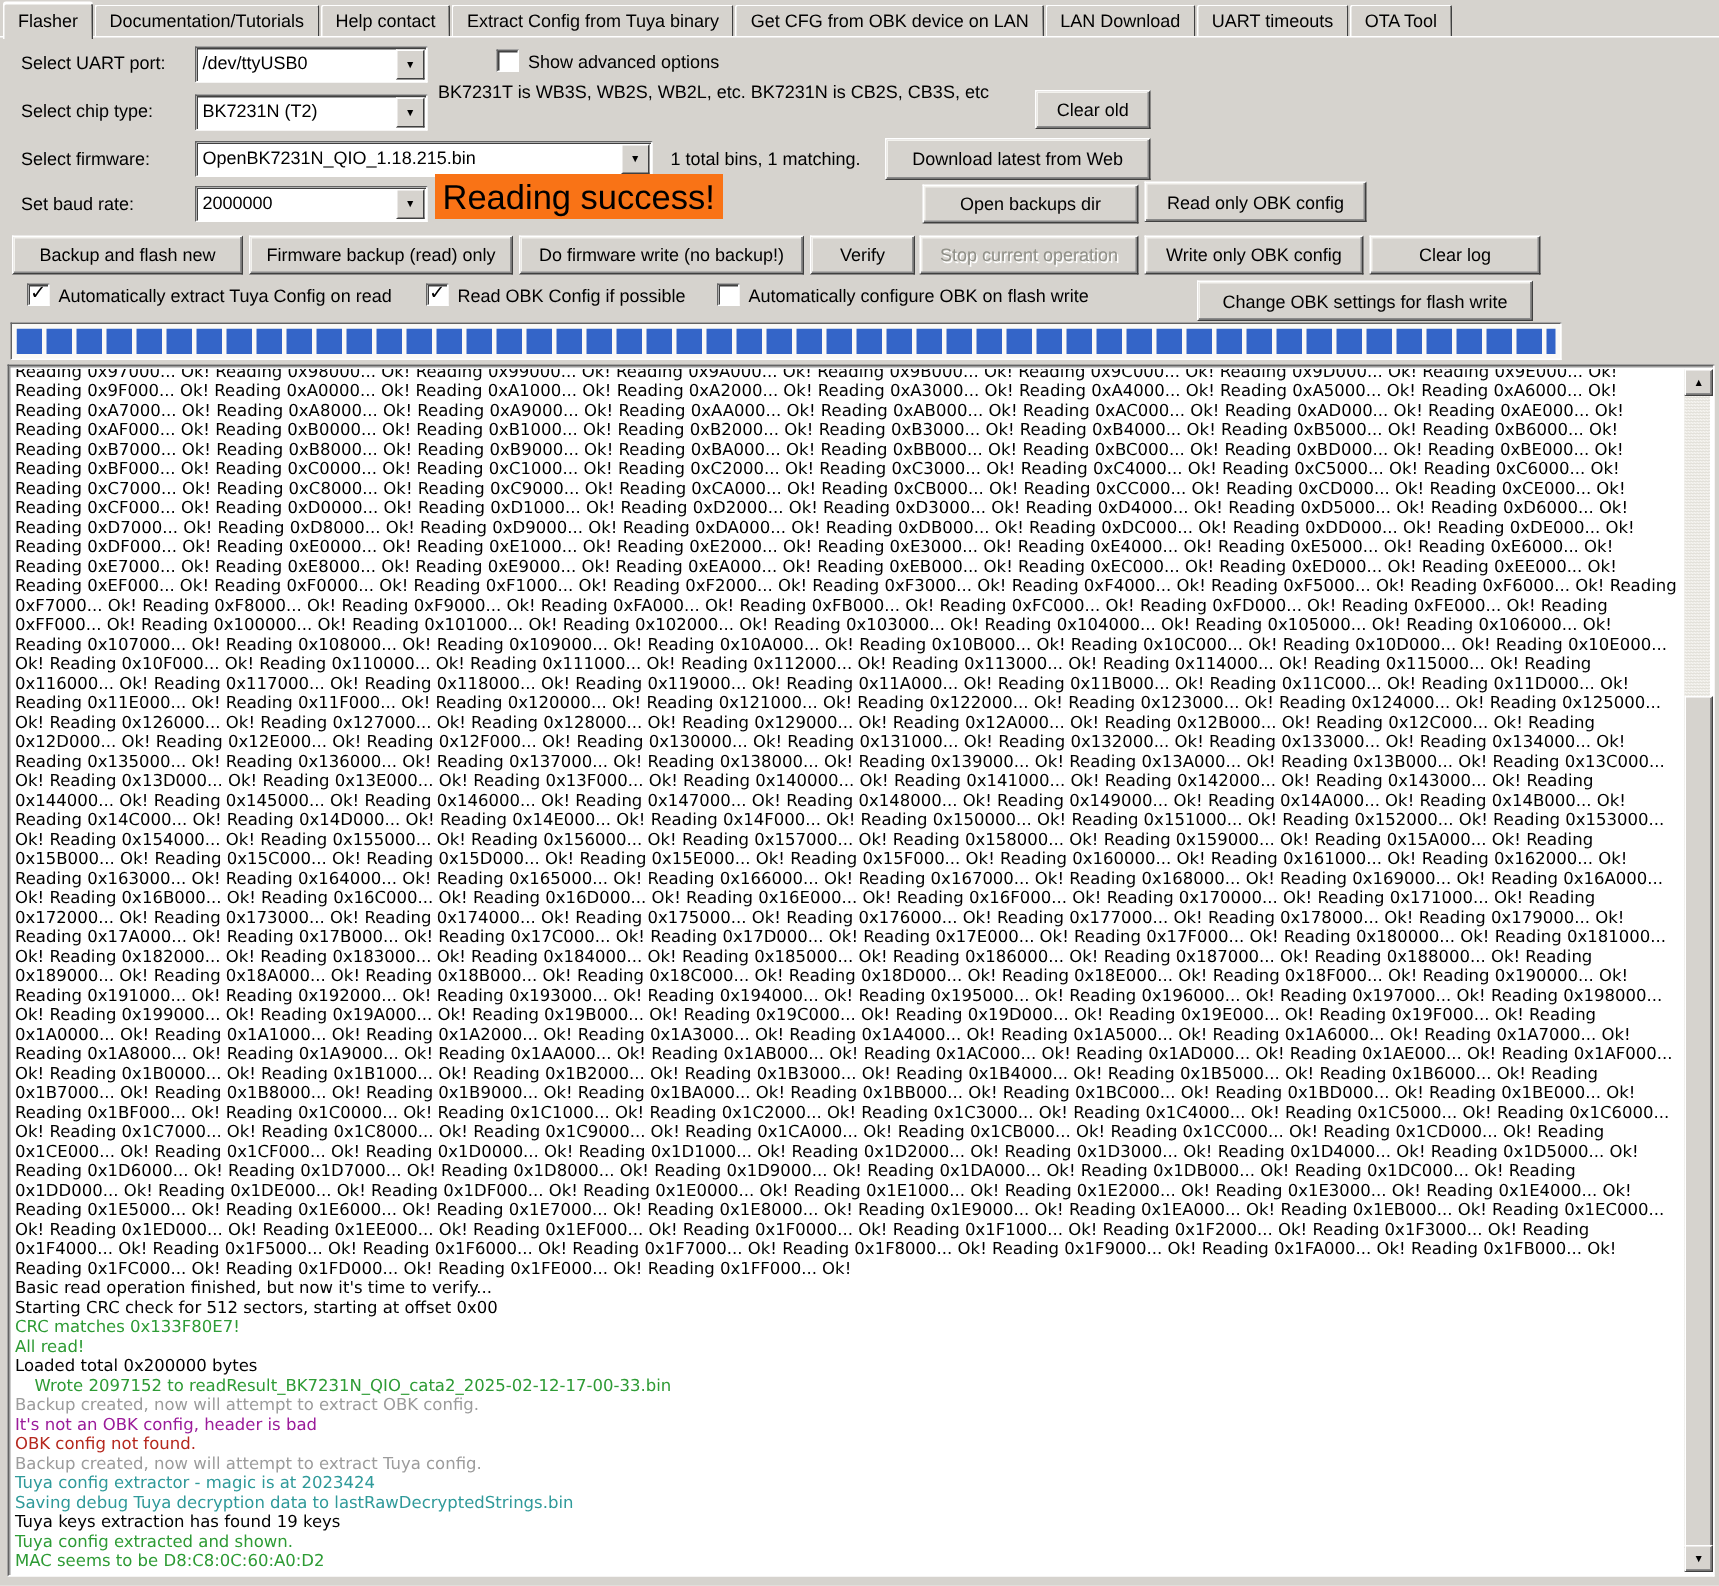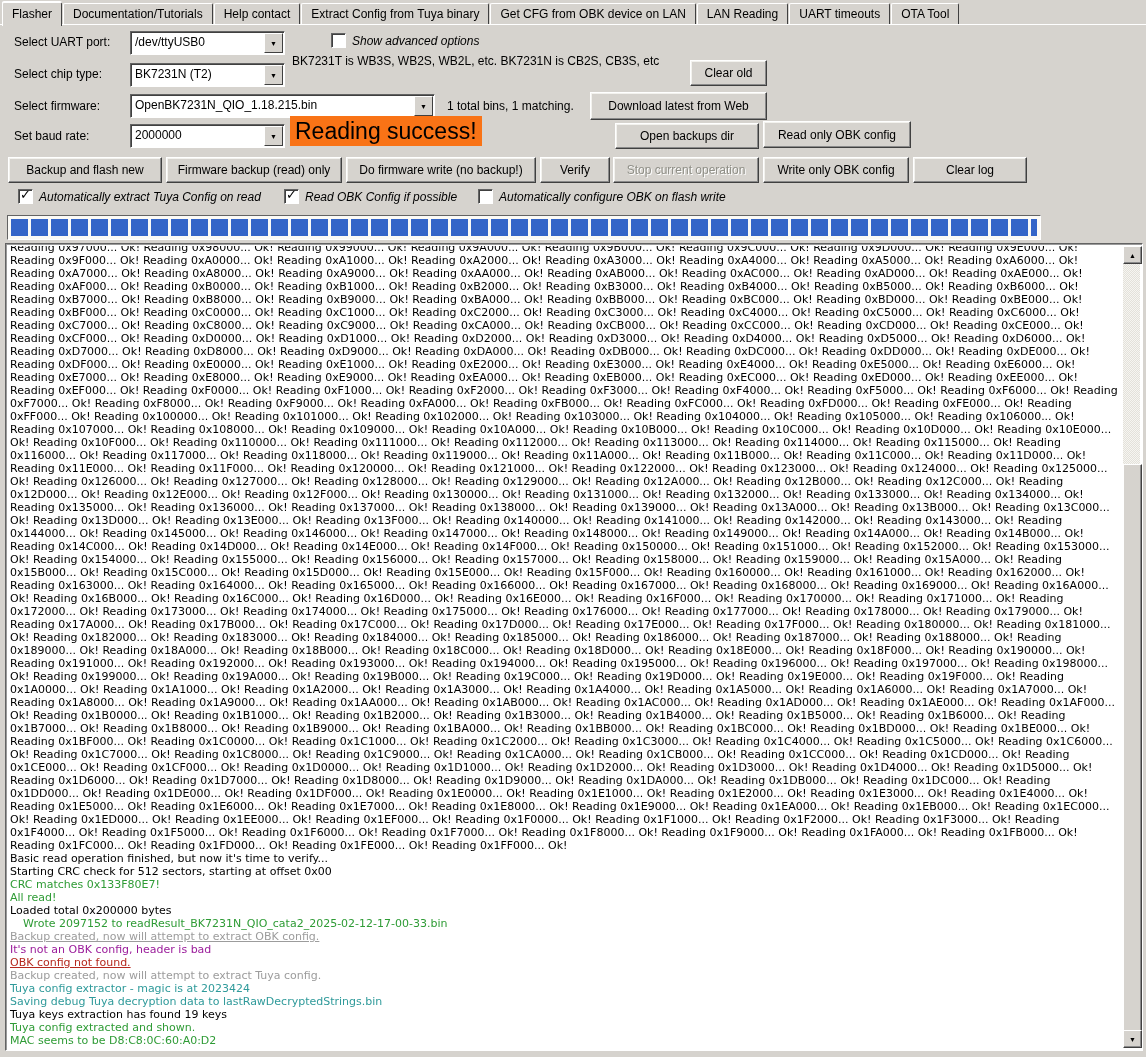--- a/index.html
+++ b/index.html
@@ -24,21 +24,21 @@
        box-shadow:inset -1px -1px 0 #8a8a8a,inset 1px 1px 0 #f3f2ee;cursor:default;white-space:nowrap;}
   .btn.disabled{color:#8f8f87;text-shadow:1px 1px 0 #fff;}
   .combo{position:absolute;background:#fff;height:22px;
          border-top:1px solid #636363;border-left:1px solid #636363;
          border-bottom:1px solid #fff;border-right:1px solid #fff;
          box-shadow:inset 1px 1px 0 #404040;}
   .combo-val{position:absolute;left:4px;top:3px;font-size:12px;white-space:nowrap;text-align:right;}
   .combo-btn{position:absolute;right:1px;top:1px;bottom:1px;width:17px;display:flex;align-items:center;justify-content:center;
          background:#d6d3ce;border-top:1px solid #fff;border-left:1px solid #fff;
          border-right:1px solid #404040;border-bottom:1px solid #404040;font-size:7px;color:#000;}
-  .check{position:absolute;display:flex;align-items:flex-end;font-size:12px;white-space:nowrap;cursor:default;font-style:italic;}
+  .check{position:absolute;display:flex;align-items:flex-end;font-size:12px;white-space:nowrap;cursor:default;}
   .check .box{width:13px;height:13px;background:#fff;margin-right:6px;position:relative;flex:0 0 13px;
          border-top:1px solid #636363;border-left:1px solid #636363;
          border-bottom:1px solid #fff;border-right:1px solid #fff;
          box-shadow:inset 1px 1px 0 #404040;}
   .check.checked .box::after{content:"✓";position:absolute;left:1px;top:-3px;font-size:13px;font-weight:bold;color:#000;}
 
   .banner{position:absolute;left:290px;top:116px;height:30px;display:flex;align-items:center;
           padding:0 5px;font-size:23px;color:#000;}
 
   .progress{position:absolute;left:7px;top:215px;width:1034px;height:25px;background:#fbfaf6;
@@ -73,21 +73,21 @@
 <body>
 
 <div class="window">
 
   <div class="tabbar" id="tabbar">
       <div class="tab active">Flasher</div>
       <div class="tab">Documentation/Tutorials</div>
       <div class="tab">Help contact</div>
       <div class="tab">Extract Config from Tuya binary</div>
       <div class="tab">Get CFG from OBK device on LAN</div>
-      <div class="tab">LAN Reading</div>
+      <div class="tab">LAN Download</div>
       <div class="tab">UART timeouts</div>
       <div class="tab">OTA Tool</div>
     </div>
   <div class="pane-edge"></div>
 
   <span class="lbl" style="left:14px;top:35px">Select UART port:</span>
   <div class="combo" style="left:130px;top:31px;width:153px">
     <span class="combo-val">/dev/ttyUSB0</span>
     <span class="combo-btn">▼</span>
   </div>
@@ -135,20 +135,21 @@
     <span>Automatically extract Tuya Config on read</span>
   </label>
   <label class="check checked" style="left:284px;top:189px">
     <span class="box"></span>
     <span>Read OBK Config if possible</span>
   </label>
   <label class="check" style="left:478px;top:189px">
     <span class="box"></span>
     <span>Automatically configure OBK on flash write</span>
   </label>
+  <div class="btn" style="left:798px;top:187px;width:222px;height:25px">Change OBK settings for flash write</div>
 
   <div class="progress">
     <div class="progress-fill" id="progress-fill">
         <div class="pseg" style="background: rgb(52, 101, 200);"></div>
         <div class="pseg" style="background: rgb(52, 101, 200);"></div>
         <div class="pseg" style="background: rgb(52, 101, 200);"></div>
         <div class="pseg" style="background: rgb(52, 101, 200);"></div>
         <div class="pseg" style="background: rgb(52, 101, 200);"></div>
         <div class="pseg" style="background: rgb(52, 101, 200);"></div>
         <div class="pseg" style="background: rgb(52, 101, 200);"></div>
@@ -204,23 +205,23 @@
     <div class="log-clip">
       <div class="log-content">
         <div>Ok! Reading 0x8F000... Ok! Reading 0x90000... Ok! Reading 0x91000... Ok! Reading 0x92000... Ok! Reading 0x93000... Ok! Reading 0x94000... Ok! Reading 0x95000... Ok! Reading 0x96000... Ok! Reading 0x97000... Ok! Reading 0x98000... Ok! Reading 0x99000... Ok! Reading 0x9A000... Ok! Reading 0x9B000... Ok! Reading 0x9C000... Ok! Reading 0x9D000... Ok! Reading 0x9E000... Ok! Reading 0x9F000... Ok! Reading 0xA0000... Ok! Reading 0xA1000... Ok! Reading 0xA2000... Ok! Reading 0xA3000... Ok! Reading 0xA4000... Ok! Reading 0xA5000... Ok! Reading 0xA6000... Ok! Reading 0xA7000... Ok! Reading 0xA8000... Ok! Reading 0xA9000... Ok! Reading 0xAA000... Ok! Reading 0xAB000... Ok! Reading 0xAC000... Ok! Reading 0xAD000... Ok! Reading 0xAE000... Ok! Reading 0xAF000... Ok! Reading 0xB0000... Ok! Reading 0xB1000... Ok! Reading 0xB2000... Ok! Reading 0xB3000... Ok! Reading 0xB4000... Ok! Reading 0xB5000... Ok! Reading 0xB6000... Ok! Reading 0xB7000... Ok! Reading 0xB8000... Ok! Reading 0xB9000... Ok! Reading 0xBA000... Ok! Reading 0xBB000... Ok! Reading 0xBC000... Ok! Reading 0xBD000... Ok! Reading 0xBE000... Ok! Reading 0xBF000... Ok! Reading 0xC0000... Ok! Reading 0xC1000... Ok! Reading 0xC2000... Ok! Reading 0xC3000... Ok! Reading 0xC4000... Ok! Reading 0xC5000... Ok! Reading 0xC6000... Ok! Reading 0xC7000... Ok! Reading 0xC8000... Ok! Reading 0xC9000... Ok! Reading 0xCA000... Ok! Reading 0xCB000... Ok! Reading 0xCC000... Ok! Reading 0xCD000... Ok! Reading 0xCE000... Ok! Reading 0xCF000... Ok! Reading 0xD0000... Ok! Reading 0xD1000... Ok! Reading 0xD2000... Ok! Reading 0xD3000... Ok! Reading 0xD4000... Ok! Reading 0xD5000... Ok! Reading 0xD6000... Ok! Reading 0xD7000... Ok! Reading 0xD8000... Ok! Reading 0xD9000... Ok! Reading 0xDA000... Ok! Reading 0xDB000... Ok! Reading 0xDC000... Ok! Reading 0xDD000... Ok! Reading 0xDE000... Ok! Reading 0xDF000... Ok! Reading 0xE0000... Ok! Reading 0xE1000... Ok! Reading 0xE2000... Ok! Reading 0xE3000... Ok! Reading 0xE4000... Ok! Reading 0xE5000... Ok! Reading 0xE6000... Ok! Reading 0xE7000... Ok! Reading 0xE8000... Ok! Reading 0xE9000... Ok! Reading 0xEA000... Ok! Reading 0xEB000... Ok! Reading 0xEC000... Ok! Reading 0xED000... Ok! Reading 0xEE000... Ok! Reading 0xEF000... Ok! Reading 0xF0000... Ok! Reading 0xF1000... Ok! Reading 0xF2000... Ok! Reading 0xF3000... Ok! Reading 0xF4000... Ok! Reading 0xF5000... Ok! Reading 0xF6000... Ok! Reading 0xF7000... Ok! Reading 0xF8000... Ok! Reading 0xF9000... Ok! Reading 0xFA000... Ok! Reading 0xFB000... Ok! Reading 0xFC000... Ok! Reading 0xFD000... Ok! Reading 0xFE000... Ok! Reading 0xFF000... Ok! Reading 0x100000... Ok! Reading 0x101000... Ok! Reading 0x102000... Ok! Reading 0x103000... Ok! Reading 0x104000... Ok! Reading 0x105000... Ok! Reading 0x106000... Ok! Reading 0x107000... Ok! Reading 0x108000... Ok! Reading 0x109000... Ok! Reading 0x10A000... Ok! Reading 0x10B000... Ok! Reading 0x10C000... Ok! Reading 0x10D000... Ok! Reading 0x10E000... Ok! Reading 0x10F000... Ok! Reading 0x110000... Ok! Reading 0x111000... Ok! Reading 0x112000... Ok! Reading 0x113000... Ok! Reading 0x114000... Ok! Reading 0x115000... Ok! Reading 0x116000... Ok! Reading 0x117000... Ok! Reading 0x118000... Ok! Reading 0x119000... Ok! Reading 0x11A000... Ok! Reading 0x11B000... Ok! Reading 0x11C000... Ok! Reading 0x11D000... Ok! Reading 0x11E000... Ok! Reading 0x11F000... Ok! Reading 0x120000... Ok! Reading 0x121000... Ok! Reading 0x122000... Ok! Reading 0x123000... Ok! Reading 0x124000... Ok! Reading 0x125000... Ok! Reading 0x126000... Ok! Reading 0x127000... Ok! Reading 0x128000... Ok! Reading 0x129000... Ok! Reading 0x12A000... Ok! Reading 0x12B000... Ok! Reading 0x12C000... Ok! Reading 0x12D000... Ok! Reading 0x12E000... Ok! Reading 0x12F000... Ok! Reading 0x130000... Ok! Reading 0x131000... Ok! Reading 0x132000... Ok! Reading 0x133000... Ok! Reading 0x134000... Ok! Reading 0x135000... Ok! Reading 0x136000... Ok! Reading 0x137000... Ok! Reading 0x138000... Ok! Reading 0x139000... Ok! Reading 0x13A000... Ok! Reading 0x13B000... Ok! Reading 0x13C000... Ok! Reading 0x13D000... Ok! Reading 0x13E000... Ok! Reading 0x13F000... Ok! Reading 0x140000... Ok! Reading 0x141000... Ok! Reading 0x142000... Ok! Reading 0x143000... Ok! Reading 0x144000... Ok! Reading 0x145000... Ok! Reading 0x146000... Ok! Reading 0x147000... Ok! Reading 0x148000... Ok! Reading 0x149000... Ok! Reading 0x14A000... Ok! Reading 0x14B000... Ok! Reading 0x14C000... Ok! Reading 0x14D000... Ok! Reading 0x14E000... Ok! Reading 0x14F000... Ok! Reading 0x150000... Ok! Reading 0x151000... Ok! Reading 0x152000... Ok! Reading 0x153000... Ok! Reading 0x154000... Ok! Reading 0x155000... Ok! Reading 0x156000... Ok! Reading 0x157000... Ok! Reading 0x158000... Ok! Reading 0x159000... Ok! Reading 0x15A000... Ok! Reading 0x15B000... Ok! Reading 0x15C000... Ok! Reading 0x15D000... Ok! Reading 0x15E000... Ok! Reading 0x15F000... Ok! Reading 0x160000... Ok! Reading 0x161000... Ok! Reading 0x162000... Ok! Reading 0x163000... Ok! Reading 0x164000... Ok! Reading 0x165000... Ok! Reading 0x166000... Ok! Reading 0x167000... Ok! Reading 0x168000... Ok! Reading 0x169000... Ok! Reading 0x16A000... Ok! Reading 0x16B000... Ok! Reading 0x16C000... Ok! Reading 0x16D000... Ok! Reading 0x16E000... Ok! Reading 0x16F000... Ok! Reading 0x170000... Ok! Reading 0x171000... Ok! Reading 0x172000... Ok! Reading 0x173000... Ok! Reading 0x174000... Ok! Reading 0x175000... Ok! Reading 0x176000... Ok! Reading 0x177000... Ok! Reading 0x178000... Ok! Reading 0x179000... Ok! Reading 0x17A000... Ok! Reading 0x17B000... Ok! Reading 0x17C000... Ok! Reading 0x17D000... Ok! Reading 0x17E000... Ok! Reading 0x17F000... Ok! Reading 0x180000... Ok! Reading 0x181000... Ok! Reading 0x182000... Ok! Reading 0x183000... Ok! Reading 0x184000... Ok! Reading 0x185000... Ok! Reading 0x186000... Ok! Reading 0x187000... Ok! Reading 0x188000... Ok! Reading 0x189000... Ok! Reading 0x18A000... Ok! Reading 0x18B000... Ok! Reading 0x18C000... Ok! Reading 0x18D000... Ok! Reading 0x18E000... Ok! Reading 0x18F000... Ok! Reading 0x190000... Ok! Reading 0x191000... Ok! Reading 0x192000... Ok! Reading 0x193000... Ok! Reading 0x194000... Ok! Reading 0x195000... Ok! Reading 0x196000... Ok! Reading 0x197000... Ok! Reading 0x198000... Ok! Reading 0x199000... Ok! Reading 0x19A000... Ok! Reading 0x19B000... Ok! Reading 0x19C000... Ok! Reading 0x19D000... Ok! Reading 0x19E000... Ok! Reading 0x19F000... Ok! Reading 0x1A0000... Ok! Reading 0x1A1000... Ok! Reading 0x1A2000... Ok! Reading 0x1A3000... Ok! Reading 0x1A4000... Ok! Reading 0x1A5000... Ok! Reading 0x1A6000... Ok! Reading 0x1A7000... Ok! Reading 0x1A8000... Ok! Reading 0x1A9000... Ok! Reading 0x1AA000... Ok! Reading 0x1AB000... Ok! Reading 0x1AC000... Ok! Reading 0x1AD000... Ok! Reading 0x1AE000... Ok! Reading 0x1AF000... Ok! Reading 0x1B0000... Ok! Reading 0x1B1000... Ok! Reading 0x1B2000... Ok! Reading 0x1B3000... Ok! Reading 0x1B4000... Ok! Reading 0x1B5000... Ok! Reading 0x1B6000... Ok! Reading 0x1B7000... Ok! Reading 0x1B8000... Ok! Reading 0x1B9000... Ok! Reading 0x1BA000... Ok! Reading 0x1BB000... Ok! Reading 0x1BC000... Ok! Reading 0x1BD000... Ok! Reading 0x1BE000... Ok! Reading 0x1BF000... Ok! Reading 0x1C0000... Ok! Reading 0x1C1000... Ok! Reading 0x1C2000... Ok! Reading 0x1C3000... Ok! Reading 0x1C4000... Ok! Reading 0x1C5000... Ok! Reading 0x1C6000... Ok! Reading 0x1C7000... Ok! Reading 0x1C8000... Ok! Reading 0x1C9000... Ok! Reading 0x1CA000... Ok! Reading 0x1CB000... Ok! Reading 0x1CC000... Ok! Reading 0x1CD000... Ok! Reading 0x1CE000... Ok! Reading 0x1CF000... Ok! Reading 0x1D0000... Ok! Reading 0x1D1000... Ok! Reading 0x1D2000... Ok! Reading 0x1D3000... Ok! Reading 0x1D4000... Ok! Reading 0x1D5000... Ok! Reading 0x1D6000... Ok! Reading 0x1D7000... Ok! Reading 0x1D8000... Ok! Reading 0x1D9000... Ok! Reading 0x1DA000... Ok! Reading 0x1DB000... Ok! Reading 0x1DC000... Ok! Reading 0x1DD000... Ok! Reading 0x1DE000... Ok! Reading 0x1DF000... Ok! Reading 0x1E0000... Ok! Reading 0x1E1000... Ok! Reading 0x1E2000... Ok! Reading 0x1E3000... Ok! Reading 0x1E4000... Ok! Reading 0x1E5000... Ok! Reading 0x1E6000... Ok! Reading 0x1E7000... Ok! Reading 0x1E8000... Ok! Reading 0x1E9000... Ok! Reading 0x1EA000... Ok! Reading 0x1EB000... Ok! Reading 0x1EC000... Ok! Reading 0x1ED000... Ok! Reading 0x1EE000... Ok! Reading 0x1EF000... Ok! Reading 0x1F0000... Ok! Reading 0x1F1000... Ok! Reading 0x1F2000... Ok! Reading 0x1F3000... Ok! Reading 0x1F4000... Ok! Reading 0x1F5000... Ok! Reading 0x1F6000... Ok! Reading 0x1F7000... Ok! Reading 0x1F8000... Ok! Reading 0x1F9000... Ok! Reading 0x1FA000... Ok! Reading 0x1FB000... Ok! Reading 0x1FC000... Ok! Reading 0x1FD000... Ok! Reading 0x1FE000... Ok! Reading 0x1FF000... Ok!</div>
         <div id="status-lines">
             <div style="color: rgb(0, 0, 0);">Basic read operation finished, but now it's time to verify...</div>
             <div style="color: rgb(0, 0, 0);">Starting CRC check for 512 sectors, starting at offset 0x00</div>
             <div style="color: rgb(46, 155, 53);">CRC matches 0x133F80E7!</div>
             <div style="color: rgb(46, 155, 53);">All read!</div>
             <div style="color: rgb(0, 0, 0);">Loaded total 0x200000 bytes</div>
             <div style="color: rgb(46, 155, 53); margin-left: 13px;">Wrote 2097152 to readResult_BK7231N_QIO_cata2_2025-02-12-17-00-33.bin</div>
-            <div style="color: rgb(156, 156, 156); text-decoration: underline;">Backup created, now will attempt to extract OBK config.</div>
+            <div style="color: rgb(156, 156, 156);">Backup created, now will attempt to extract OBK config.</div>
             <div style="color: rgb(154, 27, 154);">It's not an OBK config, header is bad</div>
-            <div style="color: rgb(181, 40, 30); text-decoration: underline;">OBK config not found.</div>
+            <div style="color: rgb(181, 40, 30);">OBK config not found.</div>
             <div style="color: rgb(156, 156, 156);">Backup created, now will attempt to extract Tuya config.</div>
             <div style="color: rgb(47, 154, 154);">Tuya config extractor - magic is at 2023424</div>
             <div style="color: rgb(47, 154, 154);">Saving debug Tuya decryption data to lastRawDecryptedStrings.bin</div>
             <div style="color: rgb(0, 0, 0);">Tuya keys extraction has found 19 keys</div>
             <div style="color: rgb(46, 155, 53);">Tuya config extracted and shown.</div>
             <div style="color: rgb(46, 155, 53);">MAC seems to be D8:C8:0C:60:A0:D2</div>
           </div>
       </div>
     </div>
     <div class="sb">

